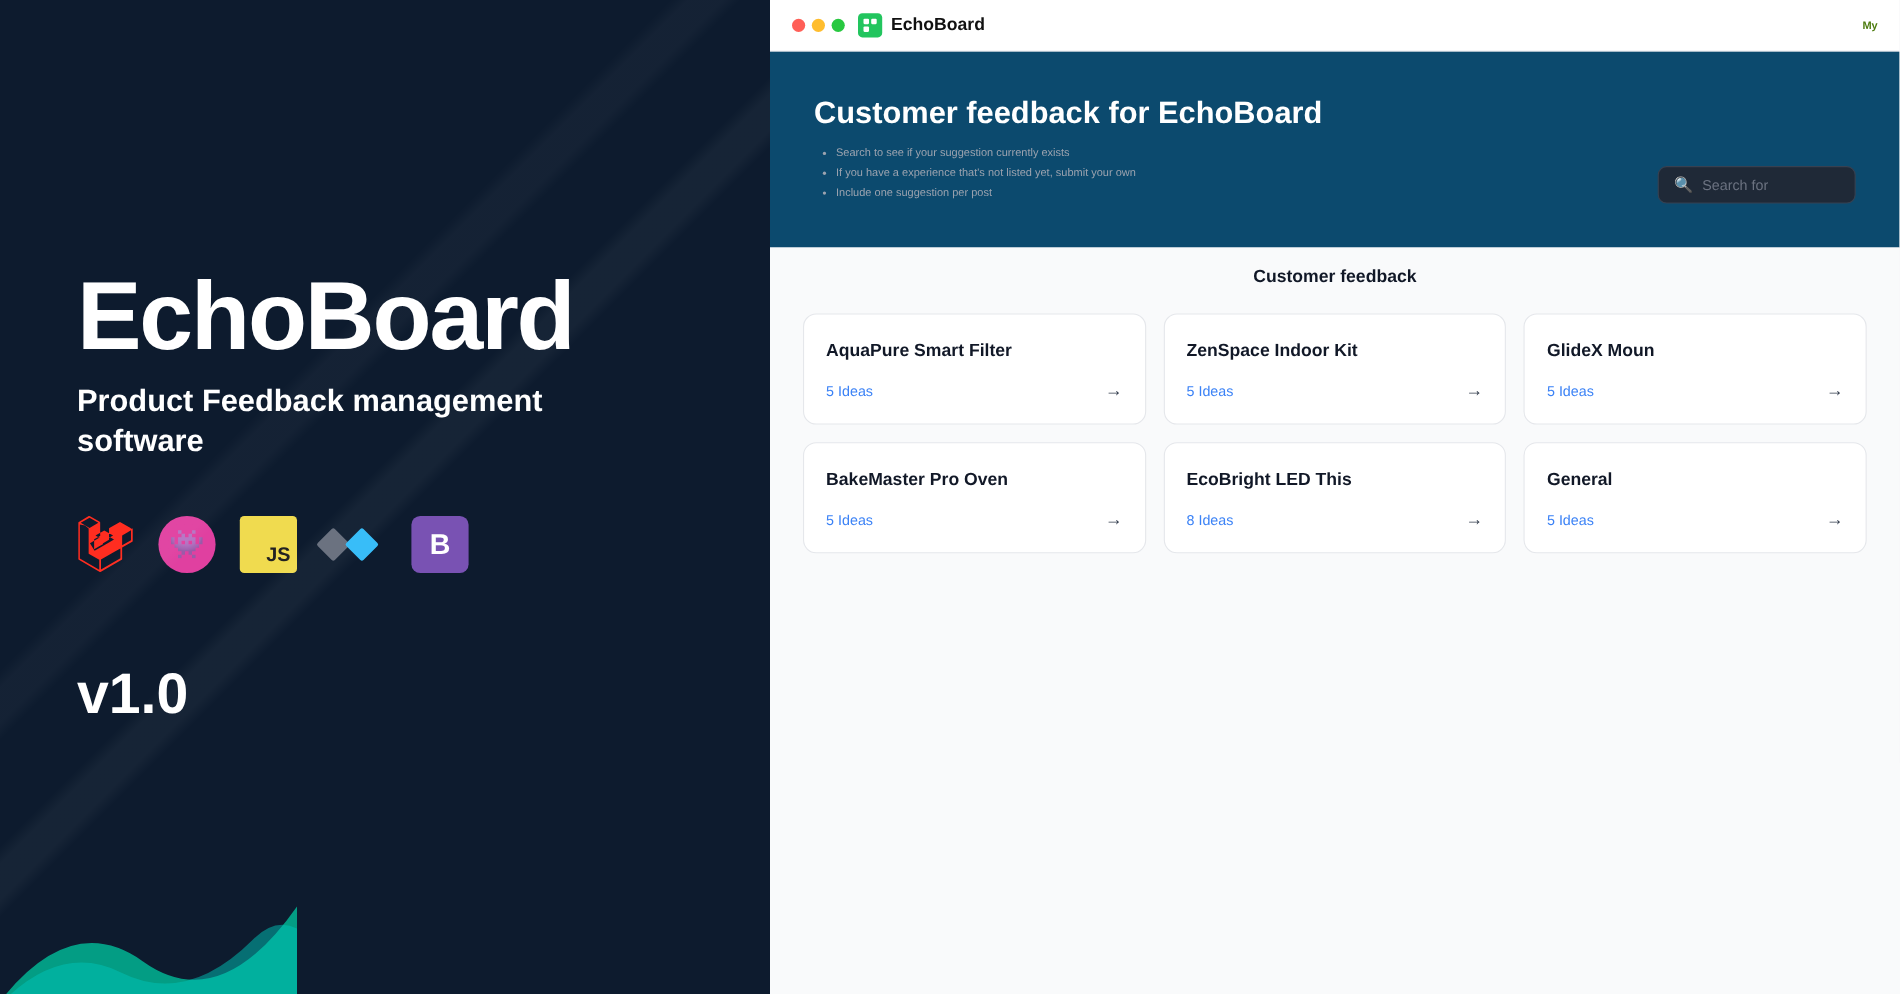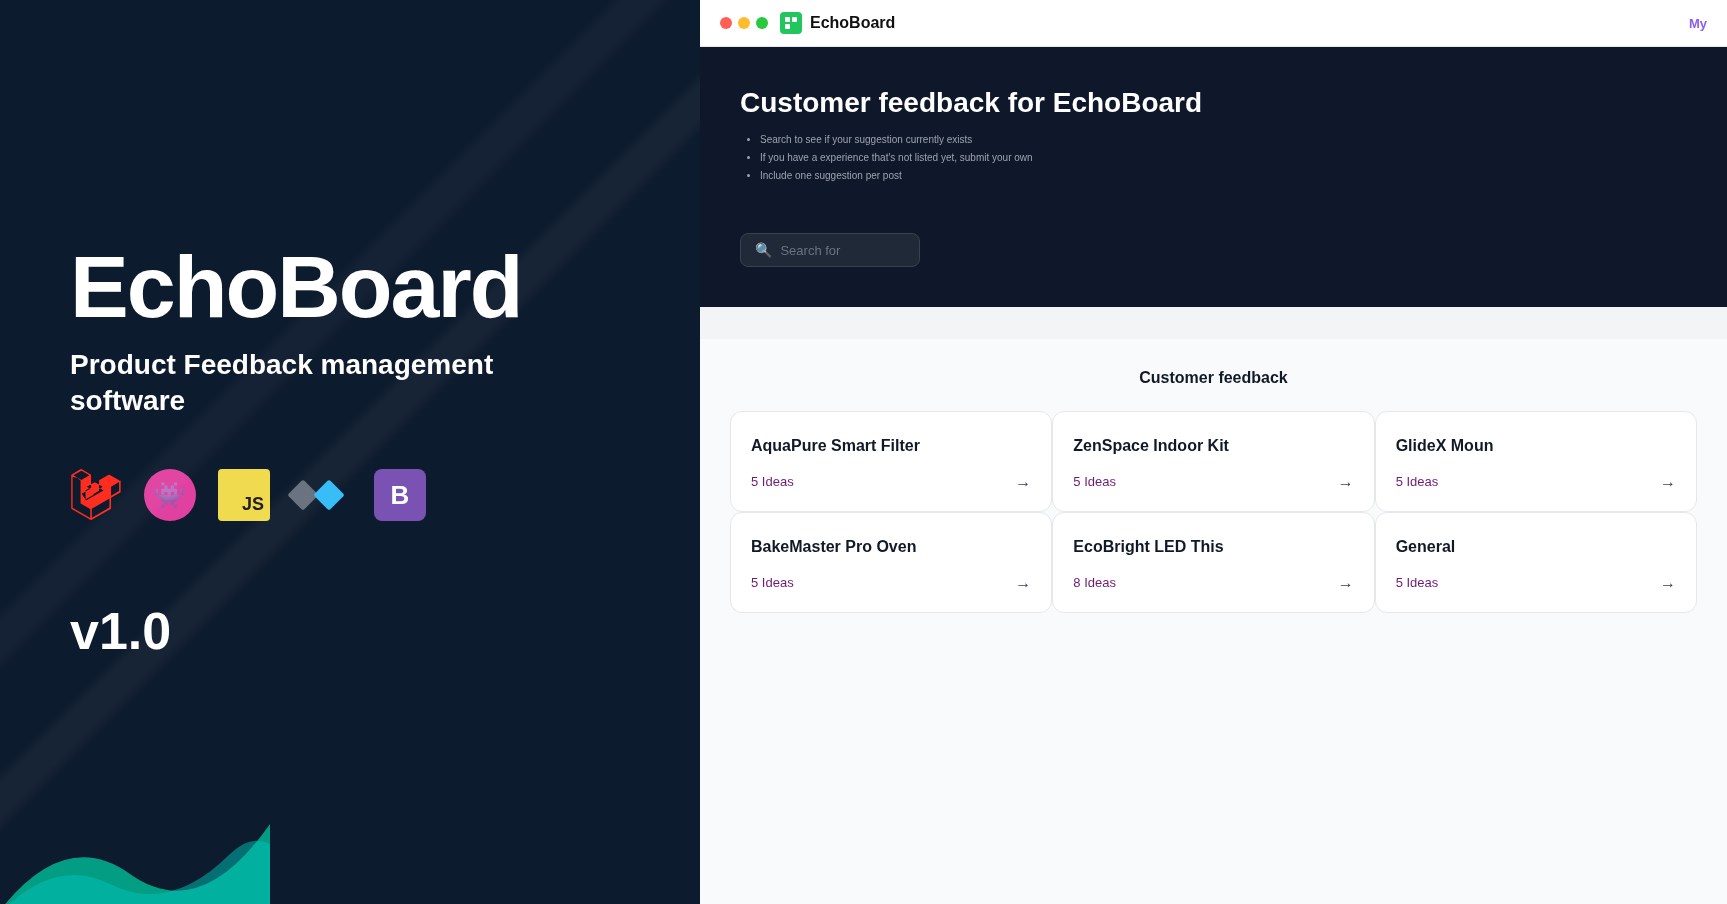--- a/index.html
+++ b/index.html
@@ -184,33 +184,32 @@
       height: 22px;
       background: #22c55e;
       border-radius: 4px;
       display: flex;
       align-items: center;
       justify-content: center;
     }
 
     .browser-nav-placeholder {
       margin-left: auto;
-      font-size: 13px;
-      color: #8b5cf6;
+      font-size: 10px;
+      color: #4d7c0f;
       font-weight: 600;
     }
 
     
     .hero-section {
-      background: #0f172a;
+      background: #0c4a6e;
       padding: 40px 40px 40px 40px;
       display: flex;
-      align-items: flex-start;
+      align-items: flex-end;
       gap: 40px;
-      flex-direction: column;
     }
 
     .hero-content {
       flex: 1;
     }
 
     .hero-title {
       font-size: 28px;
       font-weight: 800;
       color: #ffffff;
@@ -252,36 +251,36 @@
 
     .search-box-text {
       font-size: 13px;
       color: #6b7280;
     }
 
     
     .main-content {
       flex: 1;
       background: #f9fafb;
-      padding: 30px 30px;
+      padding: 18px 30px;
       overflow: hidden;
-      margin-top: 32px;
     }
 
     .section-title {
       text-align: center;
       font-size: 16px;
       font-weight: 600;
       color: #111827;
       margin-bottom: 24px;
     }
 
     .feedback-grid {
       display: grid;
       grid-template-columns: repeat(3, 1fr);
+      gap: 16px;
     }
 
     .feedback-card {
       background: #ffffff;
       border: 1px solid #e5e7eb;
       border-radius: 12px;
       padding: 24px 20px 20px 20px;
       cursor: pointer;
       transition: box-shadow 0.2s;
       position: relative;
@@ -296,21 +295,21 @@
     }
 
     .card-footer {
       display: flex;
       align-items: center;
       justify-content: space-between;
     }
 
     .card-ideas {
       font-size: 13px;
-      color: #701a75;
+      color: #3b82f6;
     }
 
     .card-arrow {
       color: #374151;
       font-size: 16px;
     }
 
     
     .diamond-gray {
       width: 22px;

